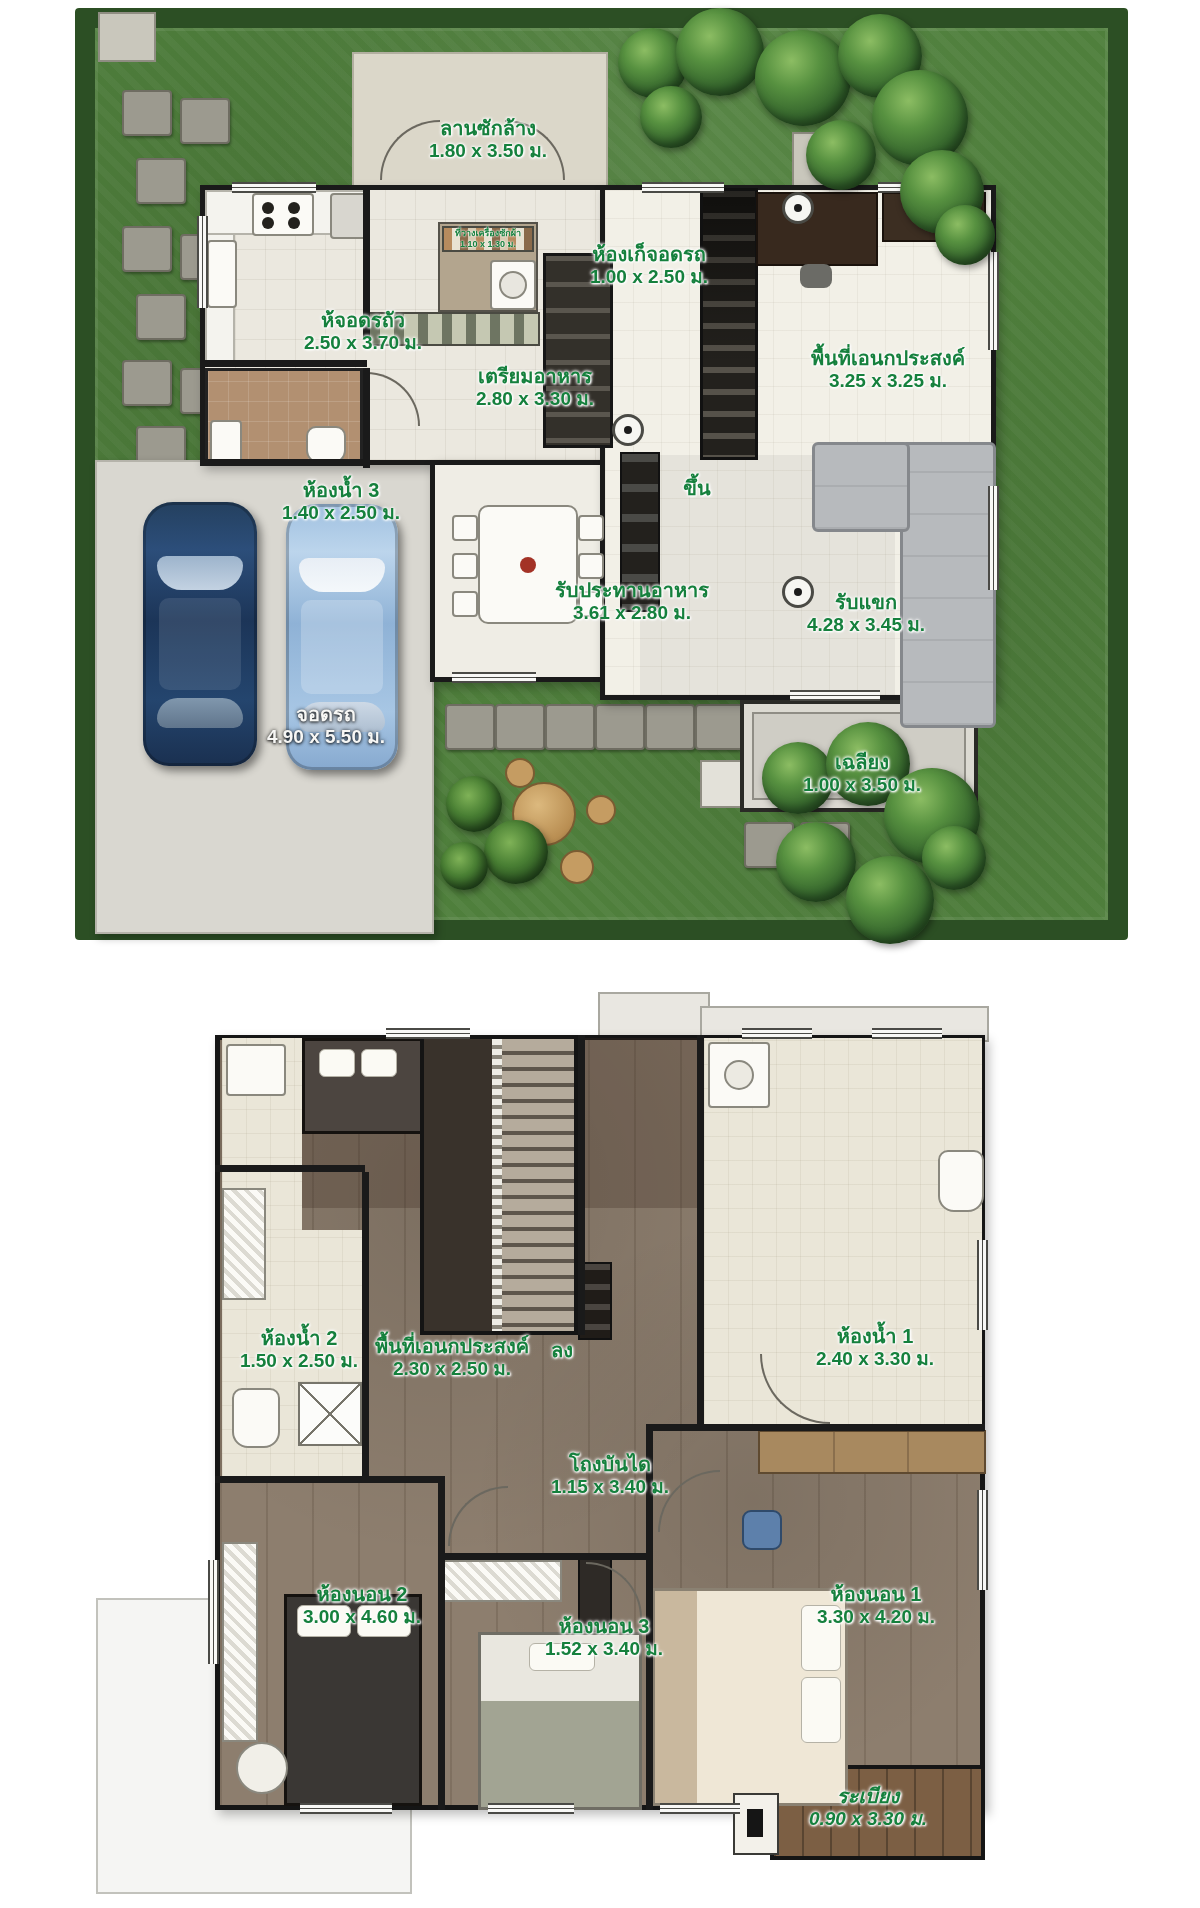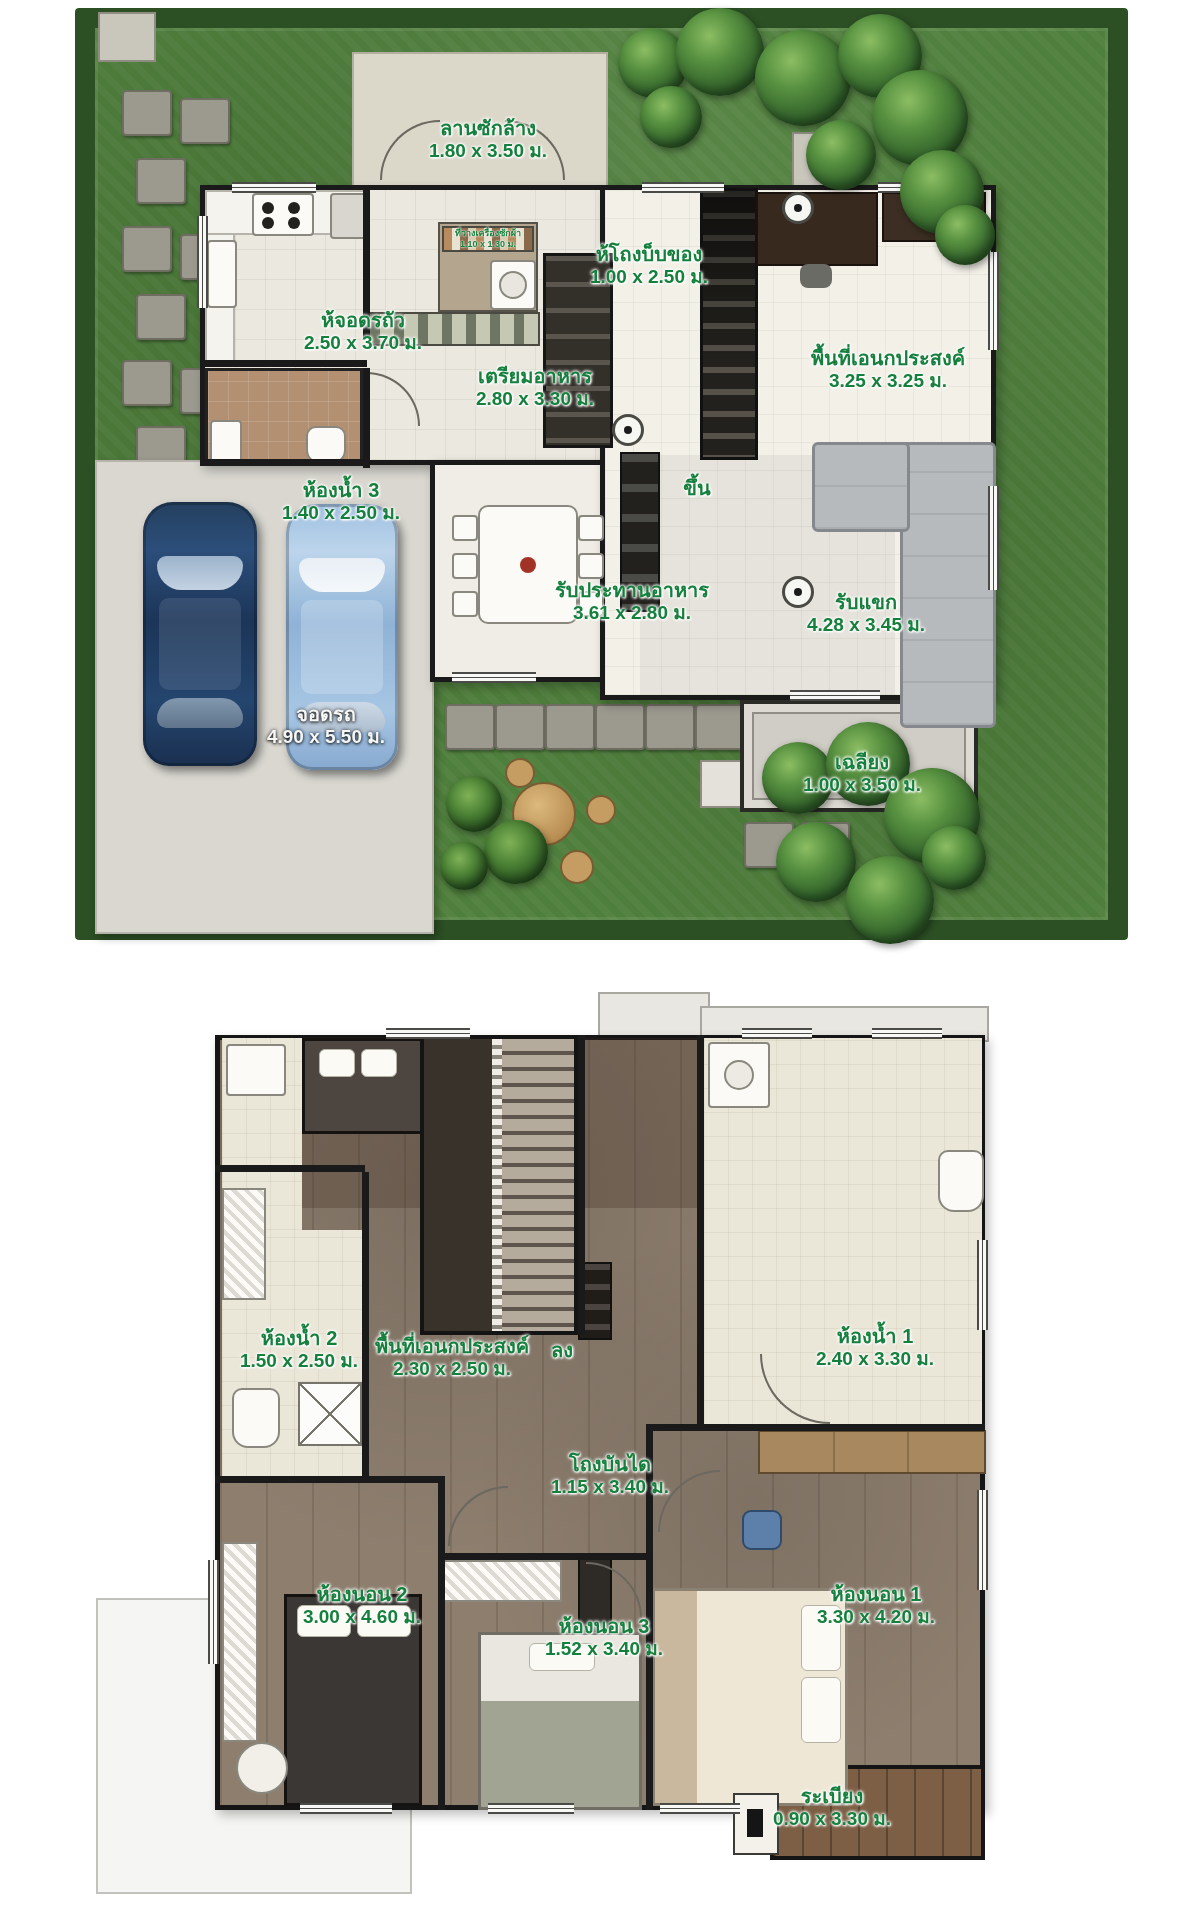--- a/index.html
+++ b/index.html
@@ -261,21 +261,21 @@
     <div class="lbl" style="left:488px;top:116px;">
       <span>ลานซักล้าง</span><span class="dims">1.80 x 3.50 ม.</span>
     </div>
     <div class="lbl" style="left:363px;top:308px;">
       <span>ห้จอดรถัว</span><span class="dims">2.50 x 3.70 ม.</span>
     </div>
     <div class="lbl lbl-tiny" style="left:488px;top:228px;">
       <span>ที่วางเครื่องซักผ้า</span><span class="dims" style="font-size:9px;">1.10 x 1.30 ม.</span>
     </div>
     <div class="lbl" style="left:649px;top:242px;">
-      <span>ห้โถงบ็บของ</span><span class="dims">1.00 x 2.50 ม.</span>
+      <span>ห้องเก็จอดรถ</span><span class="dims">1.00 x 2.50 ม.</span>
     </div>
     <div class="lbl" style="left:888px;top:346px;">
       <span>พื้นที่เอนกประสงค์</span><span class="dims">3.25 x 3.25 ม.</span>
     </div>
     <div class="lbl" style="left:535px;top:364px;">
       <span>เตรียมอาหาร</span><span class="dims">2.80 x 3.30 ม.</span>
     </div>
     <div class="lbl" style="left:341px;top:478px;">
       <span>ห้องน้ำ 3</span><span class="dims">1.40 x 2.50 ม.</span>
     </div>
@@ -398,17 +398,17 @@
     </div>
     <div class="lbl" style="left:362px;top:624px;">
       <span>ห้องนอน 2</span><span class="dims">3.00 x 4.60 ม.</span>
     </div>
     <div class="lbl" style="left:604px;top:656px;">
       <span>ห้องนอน 3</span><span class="dims">1.52 x 3.40 ม.</span>
     </div>
     <div class="lbl" style="left:876px;top:624px;">
       <span>ห้องนอน 1</span><span class="dims">3.30 x 4.20 ม.</span>
     </div>
-    <div class="lbl" style="left:832px;top:826px;">
+    <div class="lbl" style="left:868px;top:826px;font-style:italic;">
       <span>ระเบียง</span><span class="dims">0.90 x 3.30 ม.</span>
     </div>
   </div>
 </div>
 
 </body></html>

